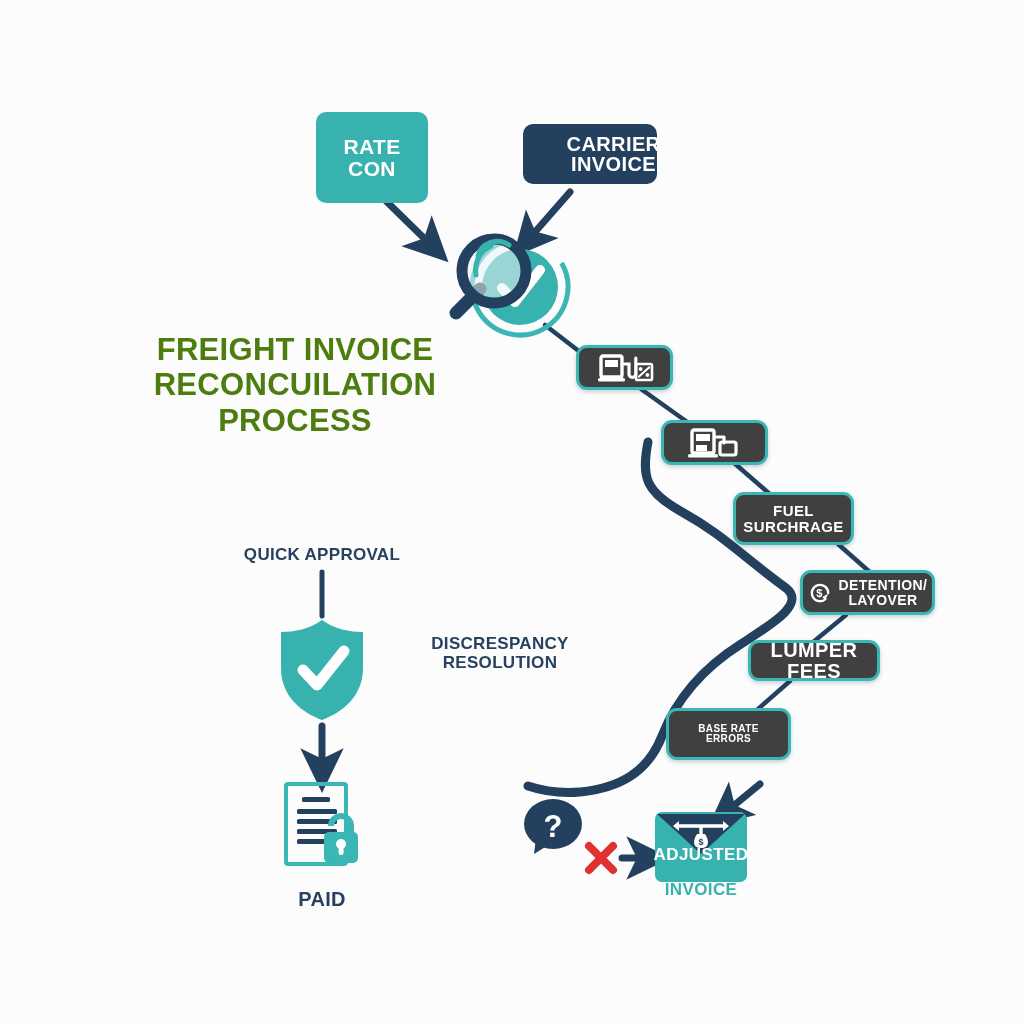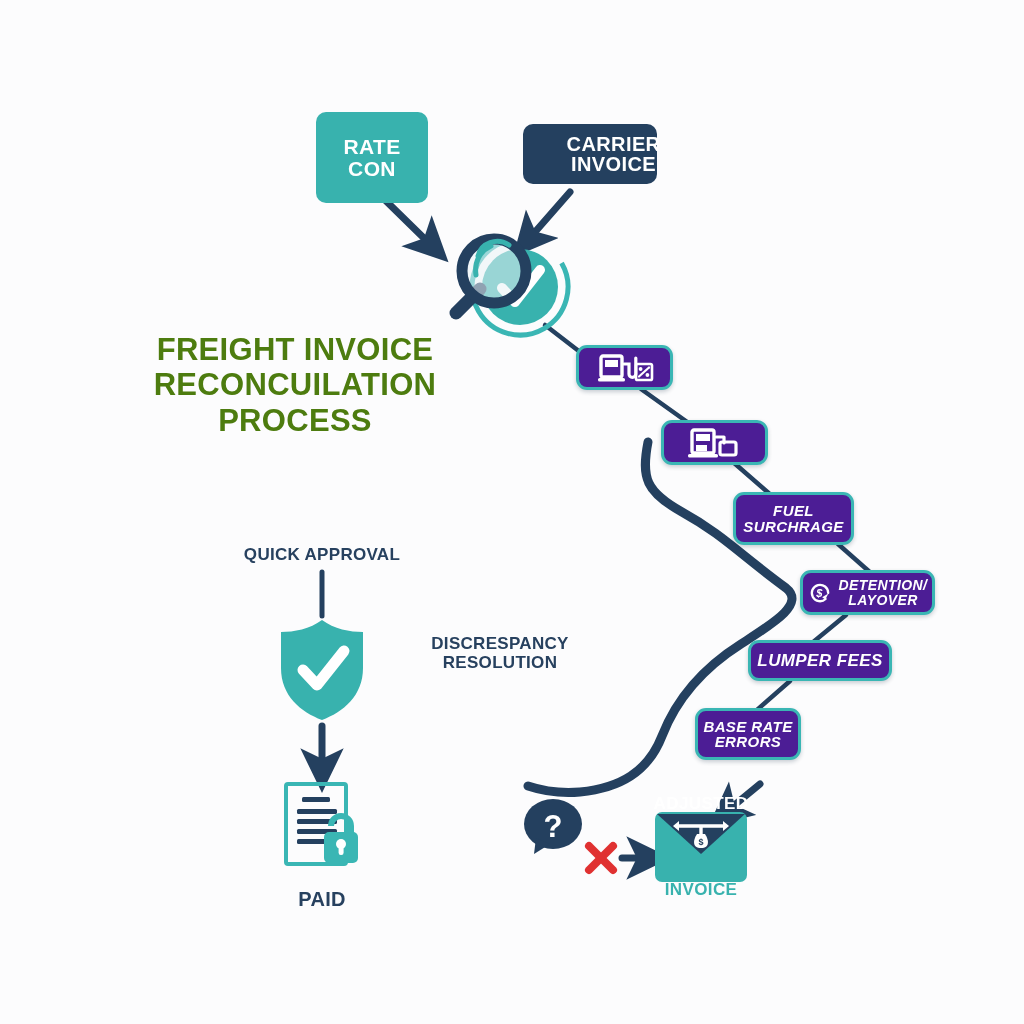--- a/index.html
+++ b/index.html
@@ -26,31 +26,30 @@
     box-sizing:border-box;
   }
   .box-teal{background:#38b2ae;}
   .box-navy{background:#24405f;}
 
   
   .chip{
     position:absolute;
     display:flex;align-items:center;justify-content:center;
     box-sizing:border-box;
-    background:#4c1d95;
+    background:#404040;
     border:3px solid #3ab6b4;
     border-radius:11px;
     color:#fff;
     font-weight:700;
     text-transform:uppercase;
     letter-spacing:.4px;
     line-height:1.02;
     text-align:center;
     box-shadow:0 2px 4px rgba(20,40,65,.22);
-    font-style:italic;
   }
   .chip .chip-label{white-space:pre-line;}
   .chip.with-icon{gap:7px;padding:0 9px;}
 
   
   .tlabel{
     position:absolute;
     color:#27415f;
     font-weight:700;
     text-transform:uppercase;
@@ -189,25 +188,25 @@
   <div class="chip with-icon" style="left:800px;top:570px;width:135px;height:45px;font-size:14px;">
     <svg width="24" height="24" viewBox="0 0 24 24" style="flex:0 0 auto;">
       <path d="M20.2,12 a8.2,8.2 0 1 0 -2.6,6" fill="none" stroke="#fff" stroke-width="2.3" stroke-linecap="round"></path>
       <path d="M20.4,12.4 L17.4,18.6 L14.1,16.2" fill="#fff"></path>
       <text x="11.6" y="16.2" font-family="Liberation Sans, sans-serif" font-size="11" font-weight="700" fill="#fff" text-anchor="middle">$</text>
     </svg>
     <span class="chip-label">Detention/
 Layover</span>
   </div>
 
-  <div class="chip" style="left:748px;top:640px;width:144px;height:41px;font-size:17px;">
+  <div class="chip" style="left:748px;top:640px;width:132px;height:41px;font-size:20px;">
     <span class="chip-label">Lumper Fees</span>
   </div>
 
-  <div class="chip" style="left:695px;top:708px;width:106px;height:52px;font-size:15px;">
+  <div class="chip" style="left:666px;top:708px;width:125px;height:52px;font-size:10px;">
     <span class="chip-label">Base Rate
 Errors</span>
   </div>
 
   <div class="tlabel" style="left:212px;top:545px;width:220px;font-size:17px;">Quick Approval</div>
 
   <div class="icon-wrap" style="left:276px;top:618px;width:92px;height:104px;">
     <svg width="92" height="104" viewBox="0 0 92 104">
       <path d="M46,2 C34,11 18,14 5,14 L5,50 C5,78 25,94 46,102
                C67,94 87,78 87,50 L87,14 C74,14 58,11 46,2 Z" fill="#38b2ae"></path>
@@ -256,21 +255,21 @@
       <path d="M4,4 L48,44 L92,4 Z" fill="#24405f"></path>
       <line x1="26" y1="16" x2="70" y2="16" stroke="#ffffff" stroke-width="3.4" stroke-linecap="round"></line>
       <path d="M26,11 L20,16 L26,21 Z" fill="#ffffff"></path>
       <path d="M70,11 L76,16 L70,21 Z" fill="#ffffff"></path>
       <line x1="48" y1="16" x2="48" y2="24" stroke="#ffffff" stroke-width="3.4"></line>
       <path d="M44,24 C40,30 39,38 48,38 C57,38 56,30 52,24 Z" fill="#ffffff"></path>
       <text x="48" y="35" font-family="Liberation Sans, sans-serif" font-size="9" font-weight="700" fill="#24405f" text-anchor="middle">$</text>
     </svg>
   </div>
 
-  <div style="position:absolute;left:653px;top:794px;width:96px;text-align:center;
+  <div style="position:absolute;left:653px;top:845px;width:96px;text-align:center;
               color:#ffffff;font-weight:700;font-size:17px;text-transform:uppercase;
               letter-spacing:.4px;">Adjusted</div>
 
   <div style="position:absolute;left:653px;top:880px;width:96px;text-align:center;
               color:#38b2ae;font-weight:700;font-size:17px;text-transform:uppercase;
               letter-spacing:.4px;">Invoice</div>
 
 </div>
 
 </body></html>

